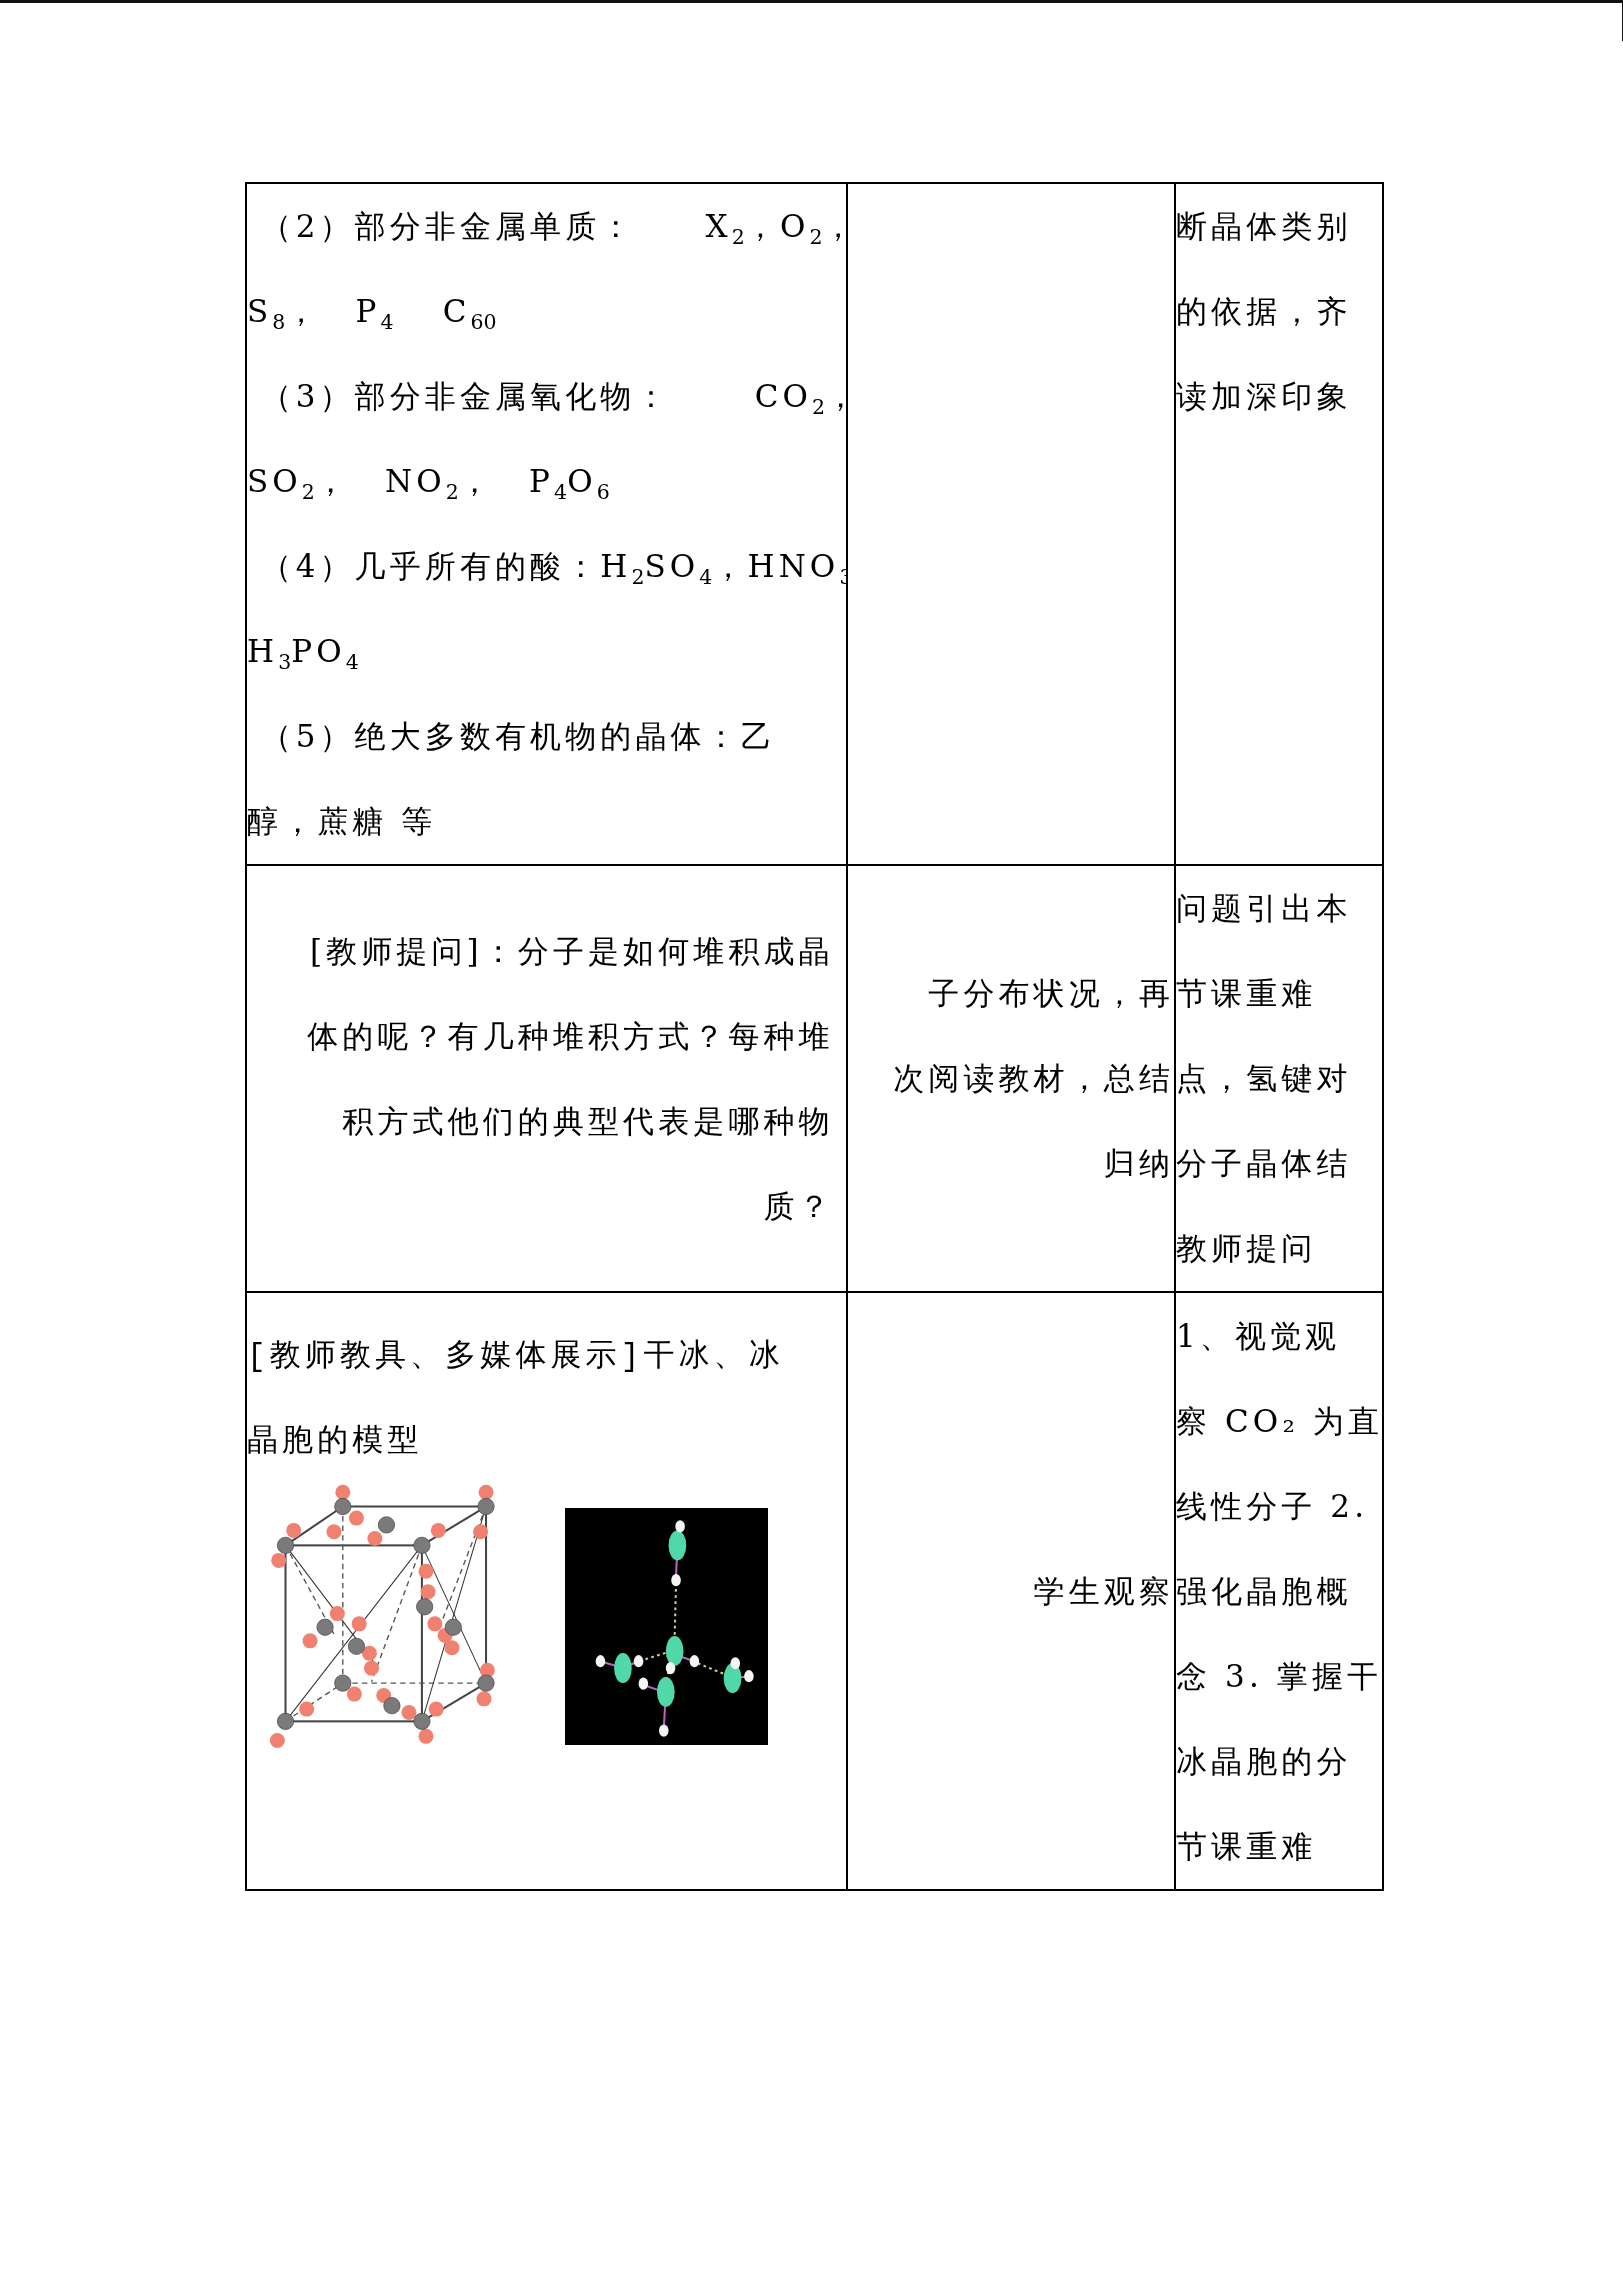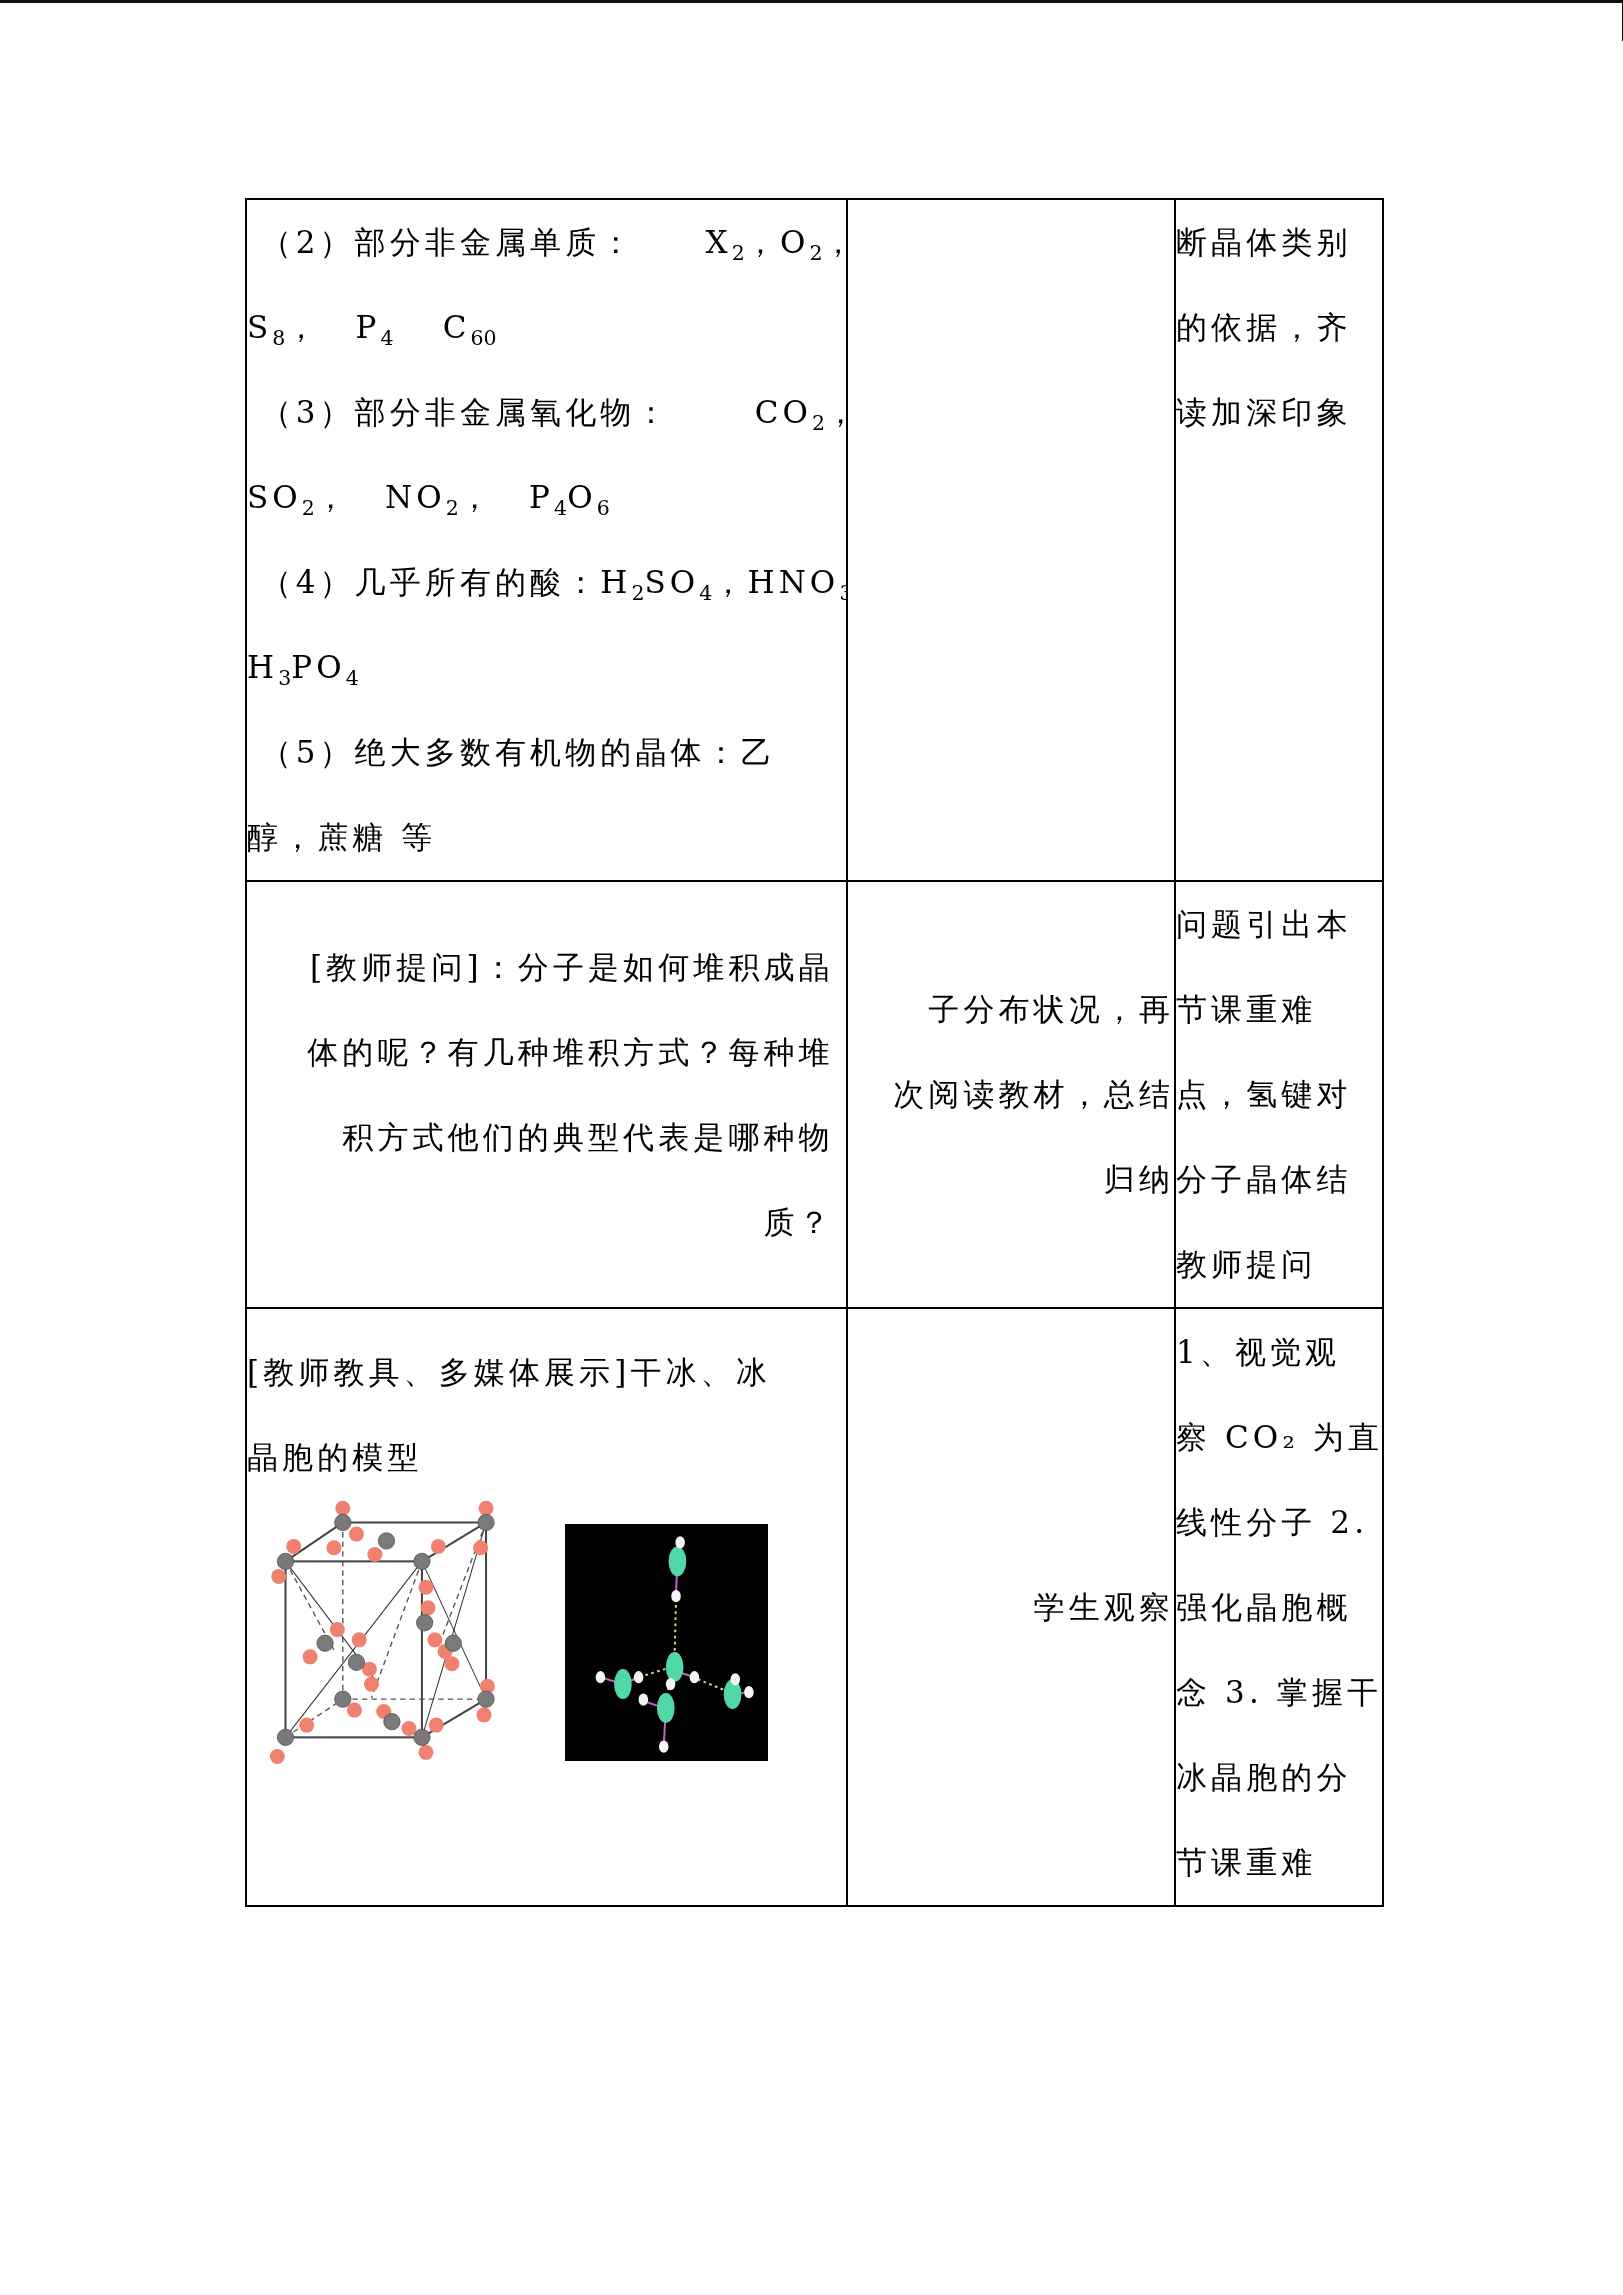--- a/index.html
+++ b/index.html
@@ -1,36 +1,36 @@
 <!DOCTYPE html>
 <html style="font-size:11px"><head>
 <meta charset="utf-8">
 <style>
   html, body { margin:0; padding:0; background:#fff; }
   body { width:1623px; height:2295px; position:relative; overflow:hidden;
          font-family:"DejaVu Serif","Liberation Serif",serif; color:#000; }
   .top-rule { position:absolute; left:0; top:0; width:1623px; height:3.4px; background:#111; }
   .right-rule { position:absolute; right:0; top:0; width:1.4px; height:41px; background:#111; }
-  table.lesson { position:absolute; left:245px; top:198px; width:1137px;
+  table.lesson { position:absolute; left:245px; top:182px; width:1137px;
                  border-collapse:collapse; table-layout:fixed; }
   table.lesson td { border:2.7px solid #000; vertical-align:middle; padding:0; font-size:31px;
                     line-height:85px; letter-spacing:4.1px; overflow:hidden; }
   col.c1 { width:601px; } col.c2 { width:328px; } col.c3 { width:208px; }
   tr.r1 { height:682px; } tr.r2 { height:427px; } tr.r3 { height:598px; } tr.r4 { height:172px; }
   .line { display:block; white-space:nowrap; }
   .ind { padding-left:13.6px; }
   .center { text-align:right; }
   .left { text-align:left; padding-left:2.7px; }
   sub { font-size:20.5px; line-height:0; vertical-align:-6.8px; letter-spacing:0; }
   .r2 .c1text { padding:0 12.3px; }
   .images { position:relative; height:286px; }
   .img-crystal { position:absolute; left:22px; top:0; width:239px; height:266px; }
   .img-water { position:absolute; left:318px; top:24.5px; width:203px; height:237px; background:#000; }
   .r3 .c1 { vertical-align:top; }
-  .r3 .c1 .texts { padding-top:20.5px; }
+  .r3 .c1 .texts { padding-top:20.5px;font-family:Liberation Mono, monospace; }
 </style>
 </head>
 <body>
 
 <div class="top-rule"></div>
 <div class="right-rule"></div>
 
 <table class="lesson">
   <colgroup>
       <col class="c1">

